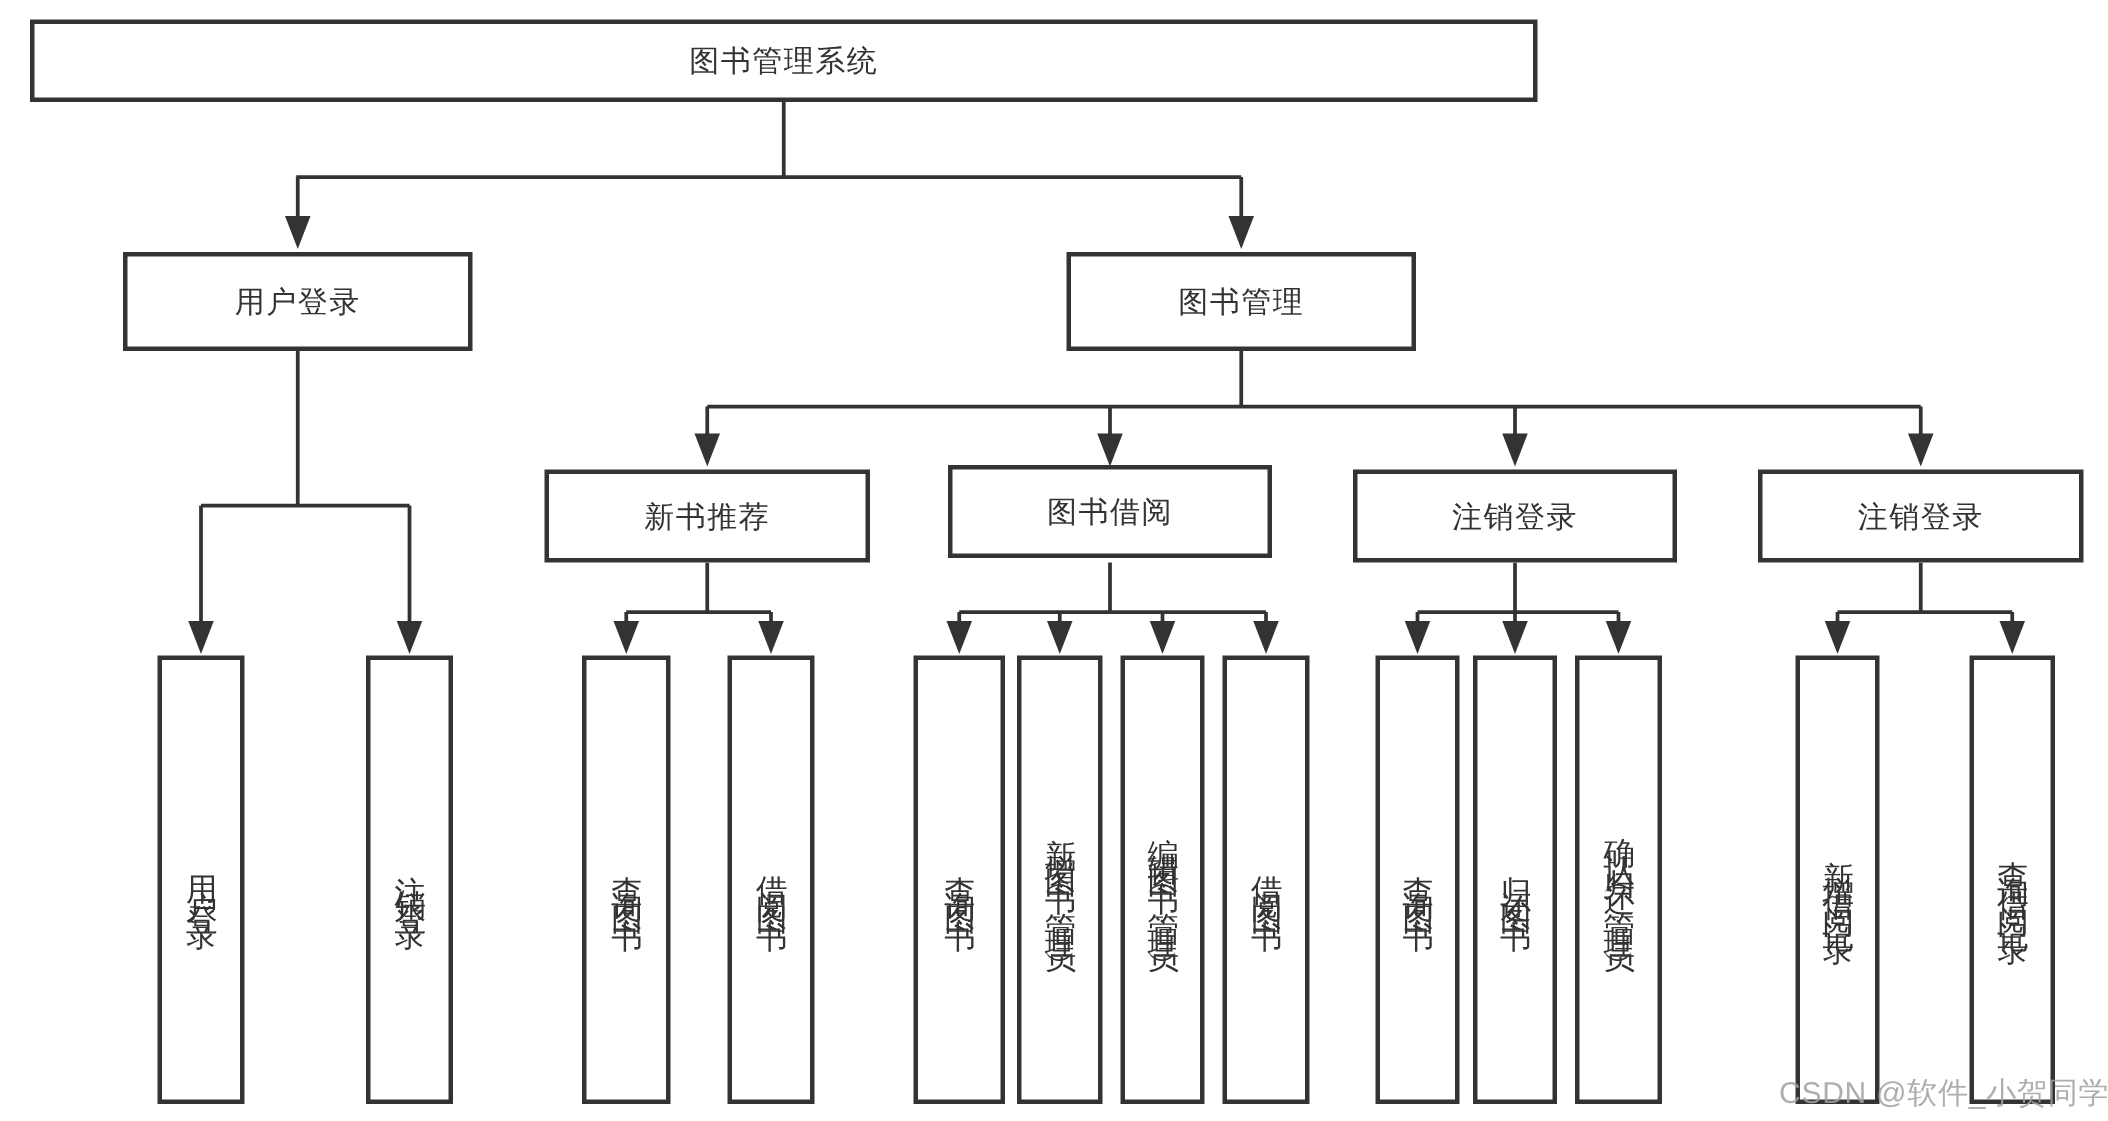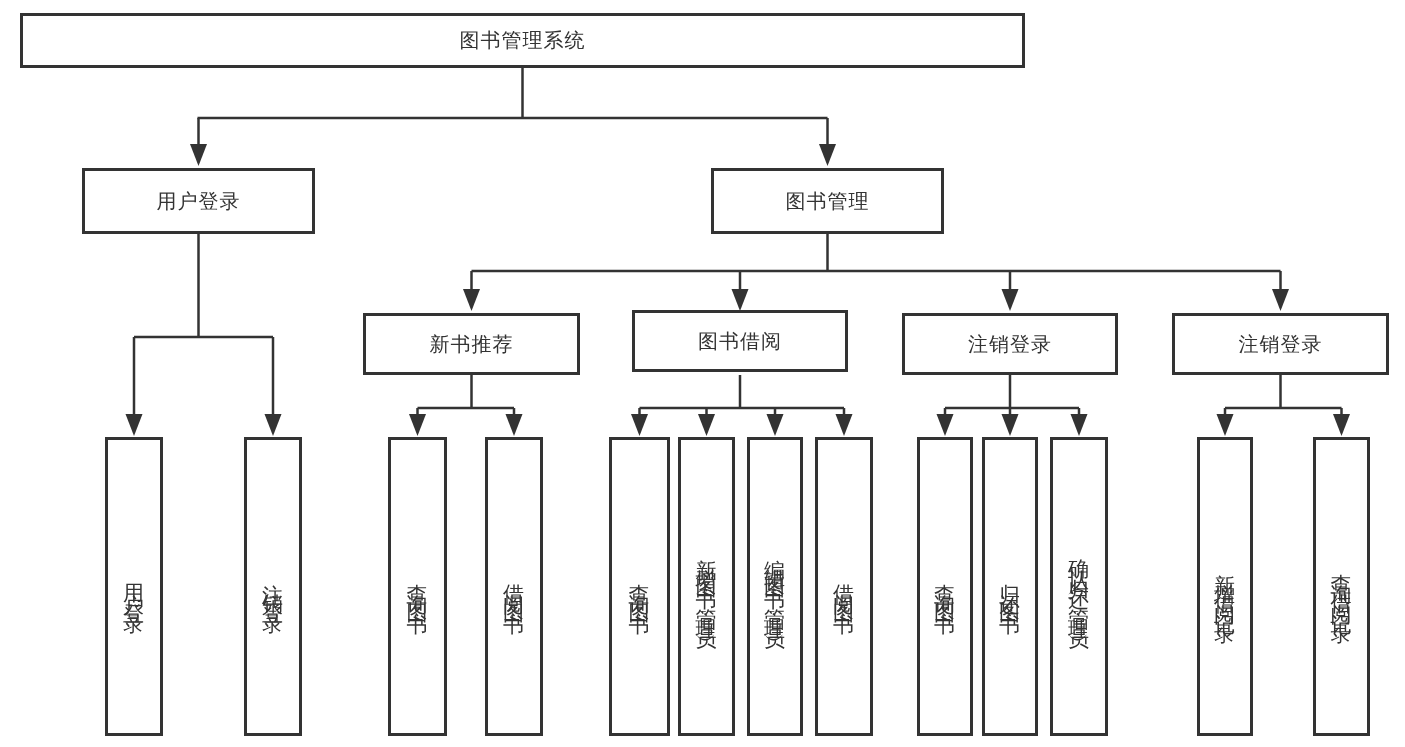--- a/index.html
+++ b/index.html
@@ -184,14 +184,15 @@
     <span class="label">确认归还（管理员）</span>
   </div>
 
   <div class="node leaf" style="left:1197px;top:437px;width:56px;height:299px">
     <span class="label">新增借阅记录</span>
   </div>
   <div class="node leaf" style="left:1313px;top:437px;width:57px;height:299px">
     <span class="label">查询借阅记录</span>
   </div>
 
+  <div class="watermark">CSDN @软件_小贺同学</div>
 
 </div>
 
 </body></html>

